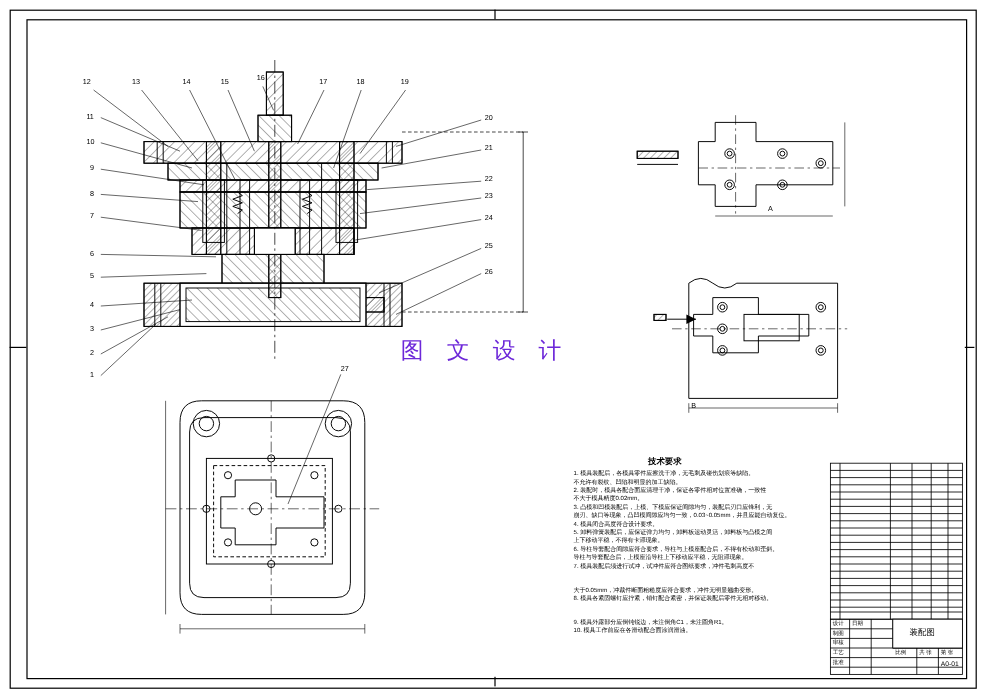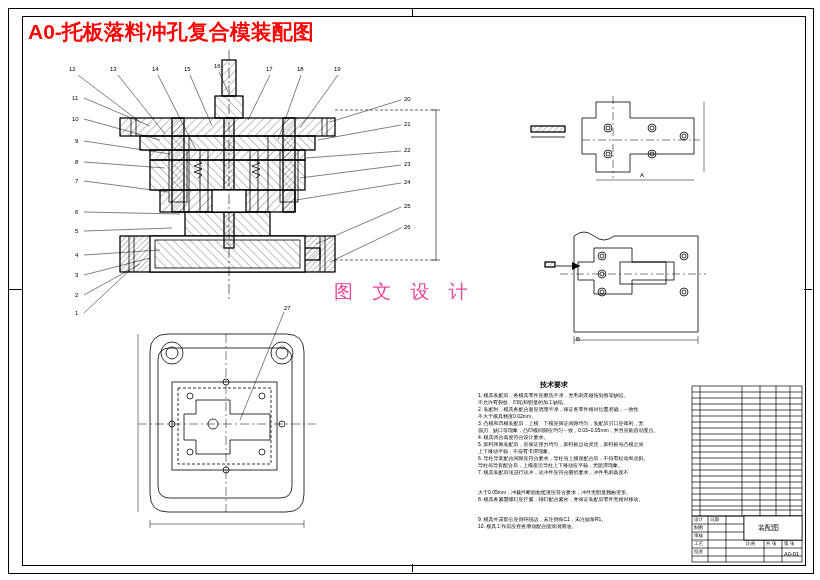--- a/index.html
+++ b/index.html
@@ -3,21 +3,21 @@
 <meta charset="utf-8">
 <style>
   html,body{margin:0;padding:0;background:#ffffff;}
   #page{position:relative;width:820px;height:580px;background:#ffffff;
         font-family:"Liberation Sans", sans-serif;overflow:hidden;}
   .frame-outer{position:absolute;left:8px;top:8px;width:804px;height:564px;border:1px solid #000;}
   .frame-inner{position:absolute;left:22px;top:16px;width:782px;height:548px;border:1.4px solid #000;}
   .tick{position:absolute;background:#000;}
   .title-main{position:absolute;left:28px;top:18px;font-size:21px;font-weight:bold;color:#ff0000;
               font-family:"Liberation Sans", sans-serif;letter-spacing:0px;white-space:nowrap;}
-  .watermark{position:absolute;left:334px;top:279px;font-size:19px;color:#ec4899;letter-spacing:7px;white-space:nowrap;}
+  .watermark{position:absolute;left:334px;top:279px;font-size:19px;color:#6d28d9;letter-spacing:7px;white-space:nowrap;}
   .lbl{position:absolute;font-size:6px;color:#000;line-height:1;white-space:nowrap;}
   svg{position:absolute;left:0;top:0;overflow:visible;}
   .tech-title{position:absolute;font-size:7px;font-weight:bold;color:#000;white-space:nowrap;}
   .tech-line{position:absolute;font-size:5px;color:#000;white-space:nowrap;line-height:6.4px;}
   .tbt{position:absolute;font-size:4.6px;color:#000;white-space:nowrap;line-height:1;}
   .tbt.big{font-size:7px;}
   .tbt.mid{font-size:5.6px;}
 </style>
 </head>
 <body>
@@ -25,21 +25,20 @@
 <div id="page">
 
   <div class="frame-outer"></div>
   <div class="frame-inner"></div>
 
   <div class="tick" style="left:8px;top:289px;width:14px;height:1px;"></div>
   <div class="tick" style="left:804px;top:289px;width:8px;height:1px;"></div>
   <div class="tick" style="left:412px;top:8px;width:1px;height:8px;"></div>
   <div class="tick" style="left:412px;top:564px;width:1px;height:8px;"></div>
 
-  <div class="title-main">A0-托板落料冲孔复合模装配图</div>
 
   <div class="watermark">图 文 设 计</div>
 
   <svg width="820" height="580">
     <defs>
       <pattern id="h45" width="6" height="6" patternUnits="userSpaceOnUse" patternTransform="rotate(45)">
         <line x1="0" y1="0" x2="0" y2="6" stroke="#000" stroke-width="0.5"></line>
       </pattern>
       <pattern id="h135" width="6" height="6" patternUnits="userSpaceOnUse" patternTransform="rotate(-45)">
         <line x1="0" y1="0" x2="0" y2="6" stroke="#000" stroke-width="0.5"></line>

